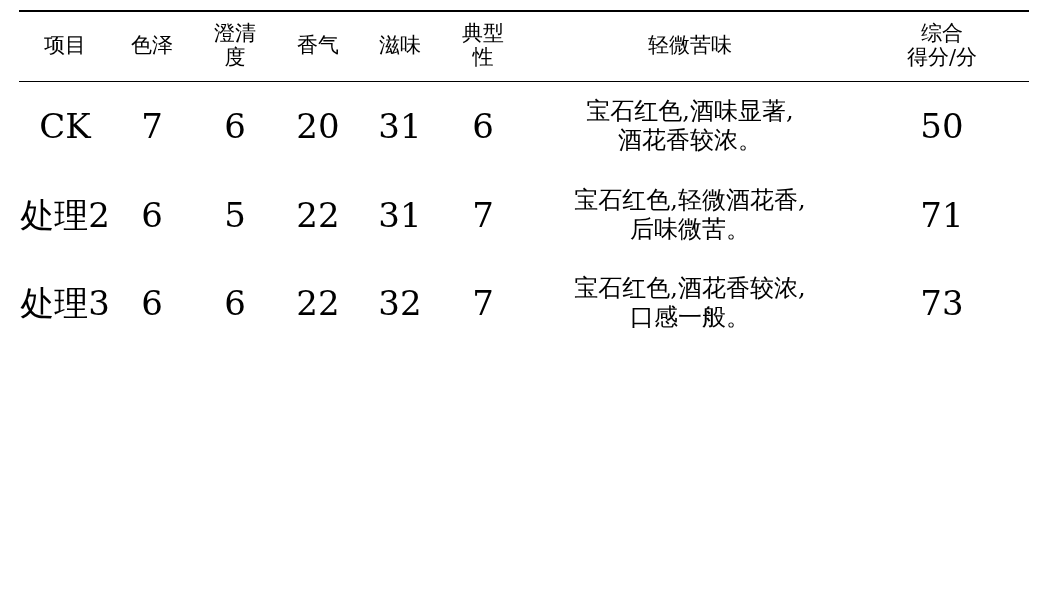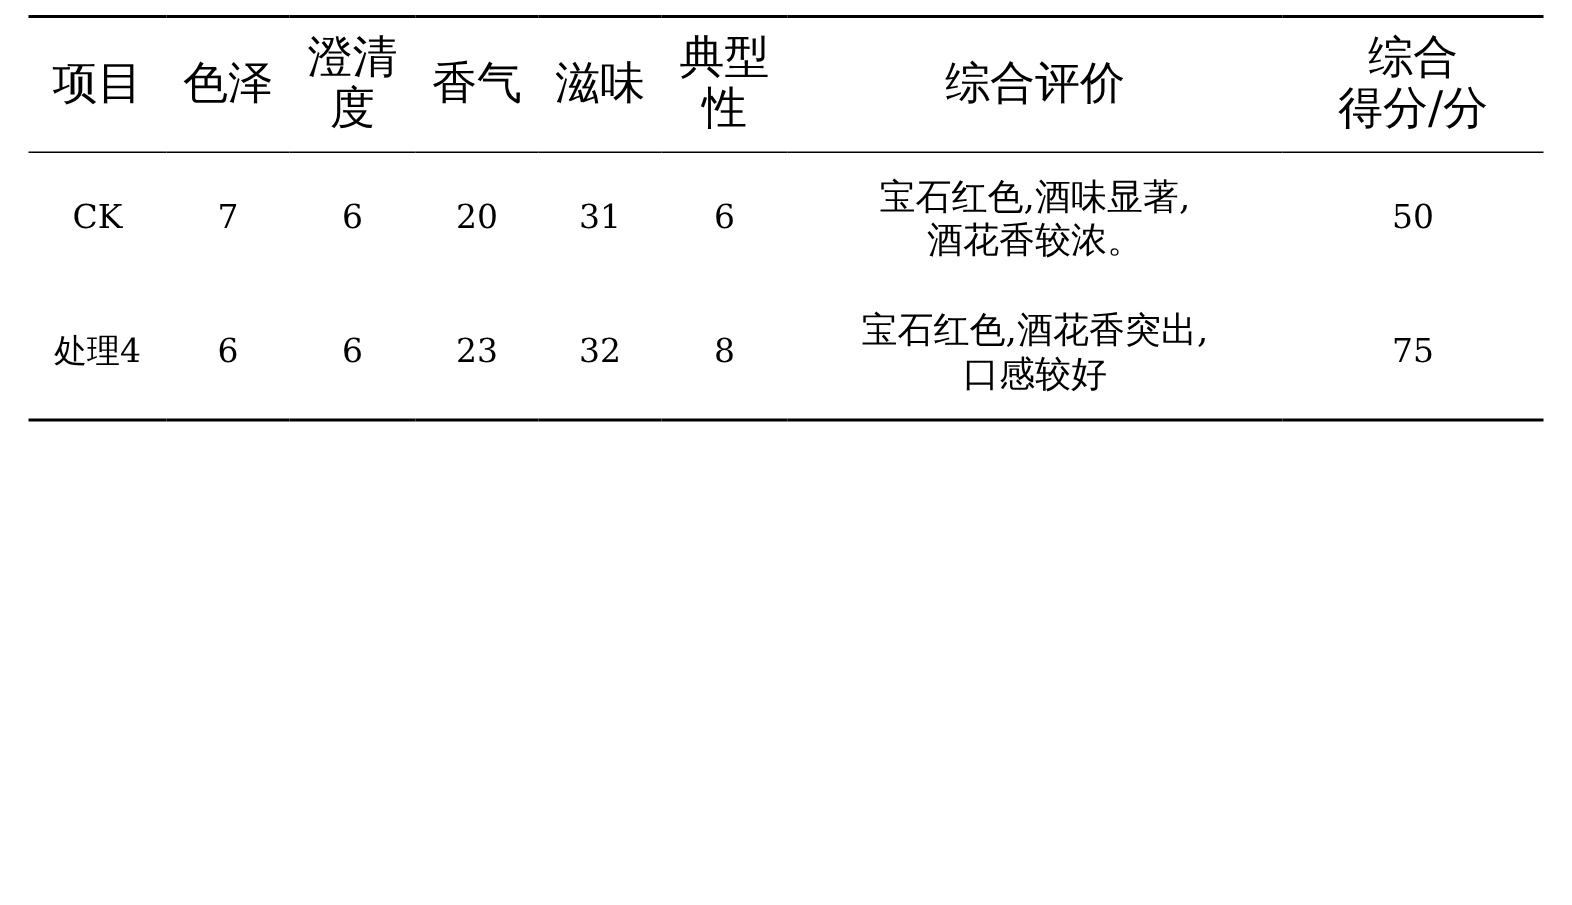--- a/index.html
+++ b/index.html
@@ -33,26 +33,26 @@
   table.sensory-table tbody tr.last-row {
     border-bottom: 2.5px solid #000;
   }
   th, td {
     text-align: center;
     vertical-align: middle;
     font-weight: normal;
     padding: 0;
   }
   th {
-    font-size: 30px;
+    font-size: 21px;
     line-height: 1.12;
     padding: 10px 0 12px 0;
   }
   td {
-    font-size: 22px;
+    font-size: 34px;
     line-height: 1.12;
     padding: 15px 0 15px 0;
   }
   td.eval-cell {
     font-size: 24px;
     line-height: 1.22;
     letter-spacing: 0px;
     margin-top: 16px;
   }
   
@@ -101,21 +101,21 @@
           <span class="hdr-two-line">香气</span>
         </th>
         <th>
           <span class="hdr-two-line">滋味</span>
         </th>
         <th>
           <span class="hdr-two-line">典型</span>
           <span class="hdr-two-line">性</span>
         </th>
         <th>
-          <span class="hdr-two-line">综合评价</span>
+          <span class="hdr-two-line">轻微苦味</span>
         </th>
         <th>
           <span class="hdr-two-line">综合</span>
           <span class="hdr-two-line">得分/分</span>
         </th>
       </tr>
     </thead>
     <tbody>
       <tr>
         <td>CK</td>
@@ -123,28 +123,41 @@
         <td>6</td>
         <td>20</td>
         <td>31</td>
         <td>6</td>
         <td class="eval-cell">
           <span class="hdr-two-line nowrap">宝石红色,酒味显著,</span>
           <span class="hdr-two-line nowrap">酒花香较浓。</span>
         </td>
         <td>50</td>
       </tr>
-      <tr class="last-row">
-        <td>处理4</td>
+      <tr>
+        <td>处理2</td>
+        <td>6</td>
+        <td>5</td>
+        <td>22</td>
+        <td>31</td>
+        <td>7</td>
+        <td class="eval-cell">
+          <span class="hdr-two-line nowrap">宝石红色,轻微酒花香,</span>
+          <span class="hdr-two-line nowrap">后味微苦。</span>
+        </td>
+        <td>71</td>
+      </tr>
+      <tr>
+        <td>处理3</td>
         <td>6</td>
         <td>6</td>
-        <td>23</td>
+        <td>22</td>
         <td>32</td>
-        <td>8</td>
+        <td>7</td>
         <td class="eval-cell">
-          <span class="hdr-two-line nowrap">宝石红色,酒花香突出,</span>
-          <span class="hdr-two-line nowrap">口感较好</span>
+          <span class="hdr-two-line nowrap">宝石红色,酒花香较浓,</span>
+          <span class="hdr-two-line nowrap">口感一般。</span>
         </td>
-        <td>75</td>
+        <td>73</td>
       </tr>
     </tbody>
   </table>
 </div>
 
 </body></html>

